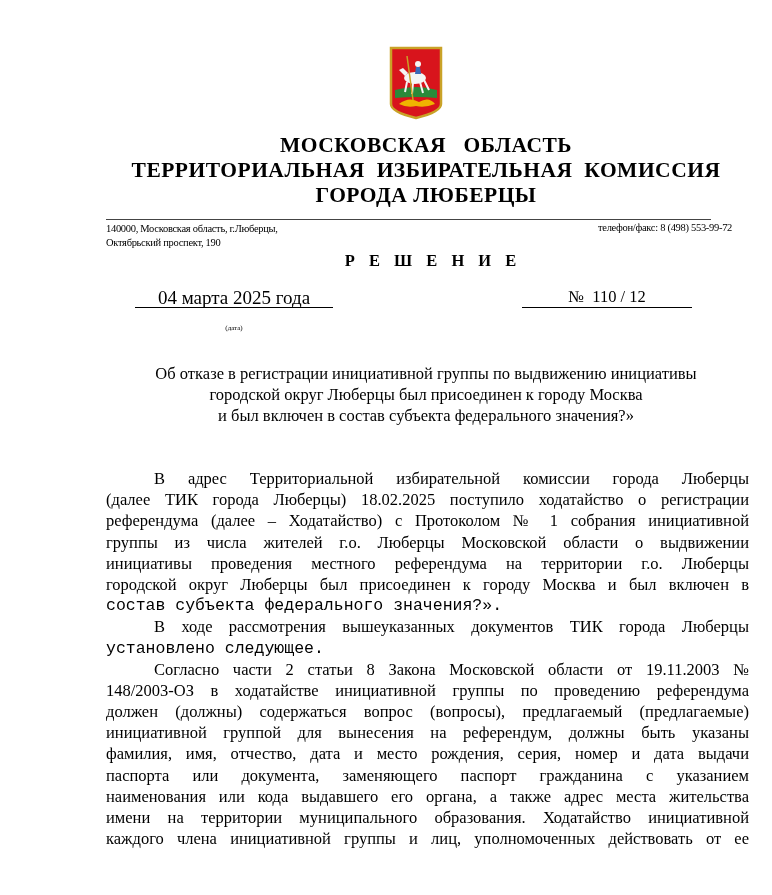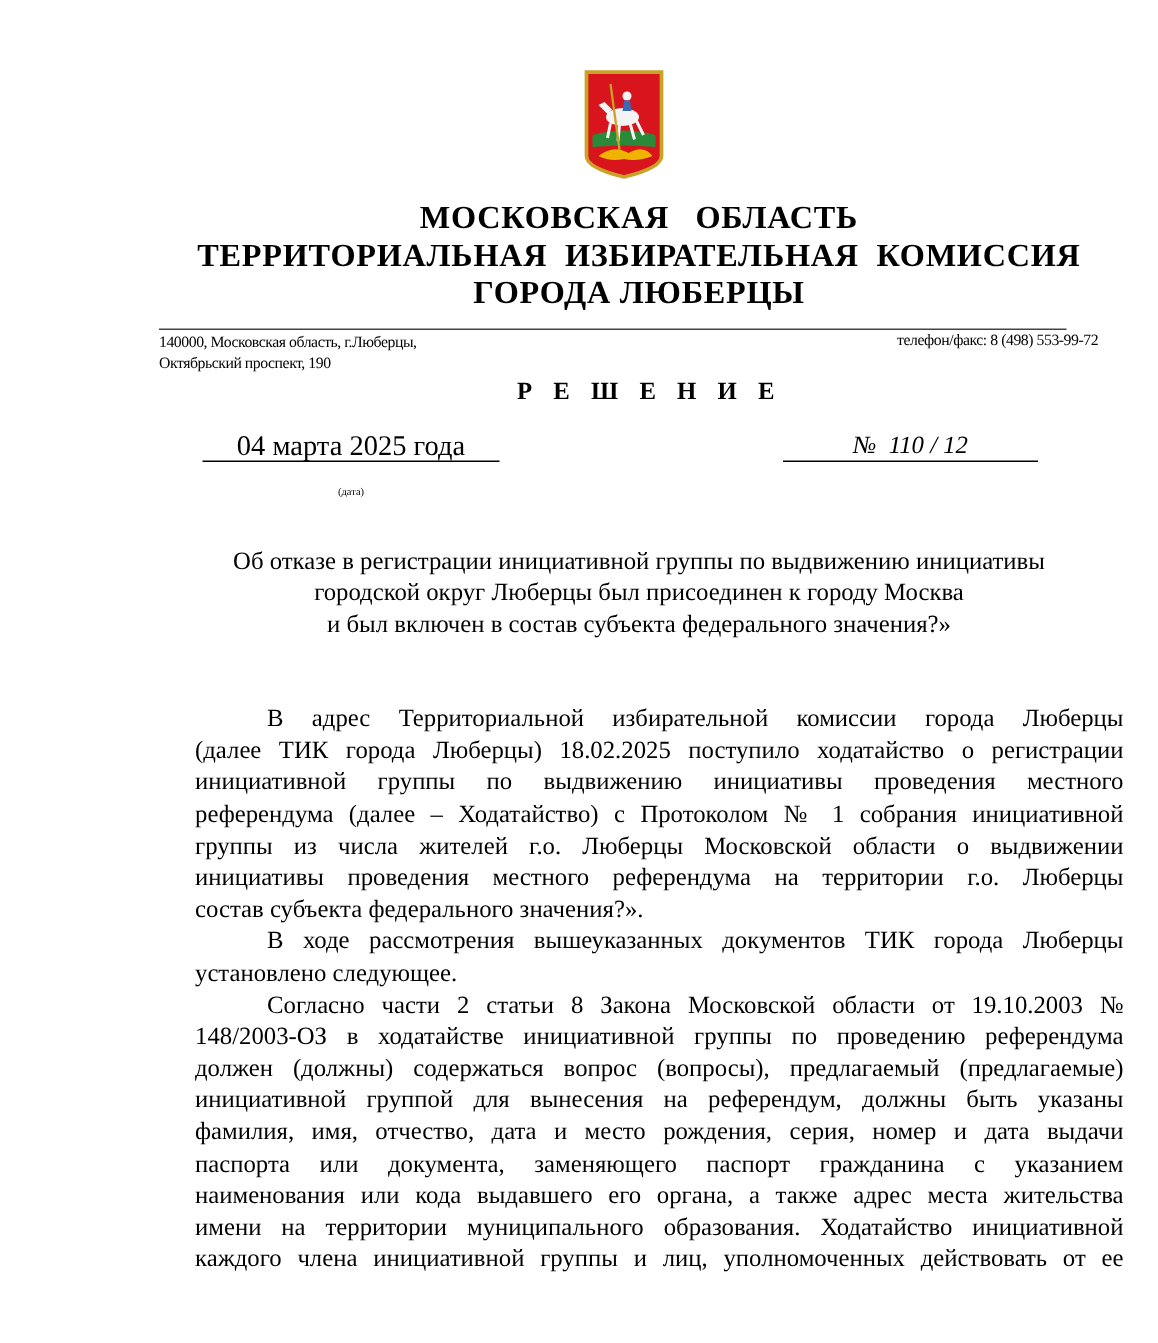--- a/index.html
+++ b/index.html
@@ -8,28 +8,28 @@
   .emblem { position:absolute; left:389px; top:46px; width:54px; height:74px; }
   .h-wrap { position:absolute; left:0; width:852px; text-align:center; }
   .rule-top { position:absolute; left:106px; top:219px; width:605px; height:1px; background:#444; }
   .addr { position:absolute; left:106px; top:222px; font-size:10.5px; line-height:14px; letter-spacing:-0.3px; }
   .phone { position:absolute; left:570px; top:222px; font-size:10.5px; letter-spacing:-0.3px;margin-left:28px; }
   .reshenie { position:absolute; left:0; width:866px; top:251px; text-align:center;
               font-weight:bold; font-size:16.5px; letter-spacing:5px; }
   .date { position:absolute; left:135px; top:287px; width:198px; text-align:center; font-size:19px; }
   .date-line { position:absolute; left:135px; top:307px; width:198px; height:1px; background:#000; }
   .date-cap { position:absolute; left:135px; top:324px; width:198px; text-align:center; font-size:7px; }
-  .num { position:absolute; left:522px; top:287px; width:170px; text-align:center; font-size:16.5px;font-style:italic; }
+  .num { position:absolute; left:522px; top:287px; width:170px; text-align:center; font-size:16.5px; }
   .num-line { position:absolute; left:522px; top:307px; width:170px; height:1px; background:#000; }
   .subject { position:absolute; left:100px; top:363px; width:652px; text-align:center;
              font-size:16.5px; line-height:21px;font-family:Liberation Serif, serif; }
   .subject div { white-space:nowrap; }
   .body { position:absolute; left:106px; top:468px; width:643px; font-size:16.5px; line-height:21.2px; }
-  .line { display:block; text-align:justify; text-align-last:justify; white-space:nowrap; height:21.2px;margin-left:24px; }
-  .line.last { text-align-last:left; }
+  .line { display:block; text-align:justify; text-align-last:justify; white-space:nowrap; height:21.2px; }
+  .line.last { text-align-last:left;font-family:Liberation Mono, monospace; }
   .line.ind { padding-left:48px; }
 </style>
 </head>
 <body>
 
 <svg class="emblem" viewBox="0 0 54 74">
   <path d="M2 2 H52 V58 Q52 66 27 72 Q2 66 2 58 Z" fill="#d8141c" stroke="#c9a227" stroke-width="2.5"></path>
   <path d="M6 44 Q27 38 48 44 L48 52 Q27 50 6 52 Z" fill="#2a8a3a"></path>
   <path d="M10 58 Q20 50 30 56 Q40 50 46 58 Q36 62 27 60 Q18 62 10 58 Z" fill="#f0b400"></path>
   <ellipse cx="26" cy="32" rx="11" ry="6" fill="#f4f4f4"></ellipse>
@@ -67,28 +67,28 @@
 
 <div class="subject">
   <div>Об отказе в регистрации инициативной группы по выдвижению инициативы</div>
   <div>городской округ Люберцы был присоединен к городу Москва</div>
   <div>и был включен в состав субъекта федерального значения?»</div>
 </div>
 
 <div class="body" id="body">
     <div class="line ind">В адрес Территориальной избирательной комиссии города Люберцы</div>
     <div class="line">(далее ТИК города Люберцы) 18.02.2025 поступило ходатайство о регистрации</div>
-    <div class="line">инициативной группы по выдвижению инициативы проведения местного</div>
     <div class="line">референдума (далее – Ходатайство) с Протоколом № 1 собрания инициативной</div>
     <div class="line">группы из числа жителей г.о. Люберцы Московской области о выдвижении</div>
     <div class="line">инициативы проведения местного референдума на территории г.о. Люберцы</div>
+    <div class="line">городской округ Люберцы был присоединен к городу Москва и был включен в</div>
     <div class="line last">состав субъекта федерального значения?».</div>
     <div class="line ind">В ходе рассмотрения вышеуказанных документов ТИК города Люберцы</div>
     <div class="line last">установлено следующее.</div>
-    <div class="line ind">Согласно части 2 статьи 8 Закона Московской области от 19.10.2003 №</div>
+    <div class="line ind">Согласно части 2 статьи 8 Закона Московской области от 19.11.2003 №</div>
     <div class="line">148/2003-ОЗ в ходатайстве инициативной группы по проведению референдума</div>
     <div class="line">должен (должны) содержаться вопрос (вопросы), предлагаемый (предлагаемые)</div>
     <div class="line">инициативной группой для вынесения на референдум, должны быть указаны</div>
     <div class="line">фамилия, имя, отчество, дата и место рождения, серия, номер и дата выдачи</div>
     <div class="line">паспорта или документа, заменяющего паспорт гражданина с указанием</div>
     <div class="line">наименования или кода выдавшего его органа, а также адрес места жительства</div>
     <div class="line">имени на территории муниципального образования. Ходатайство инициативной</div>
     <div class="line">каждого члена инициативной группы и лиц, уполномоченных действовать от ее</div>
   </div>
 

